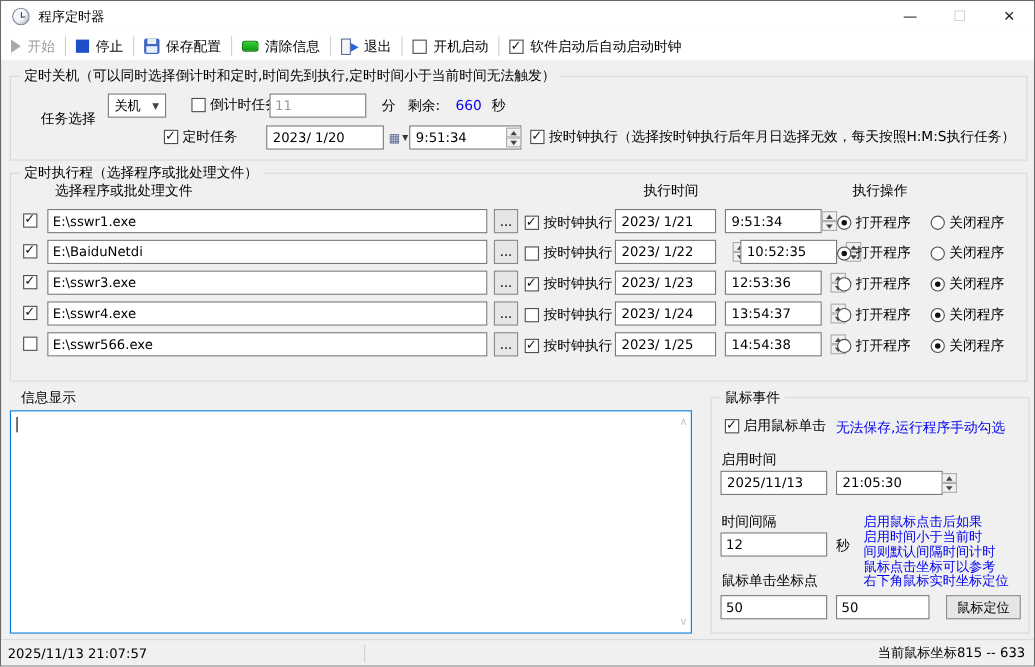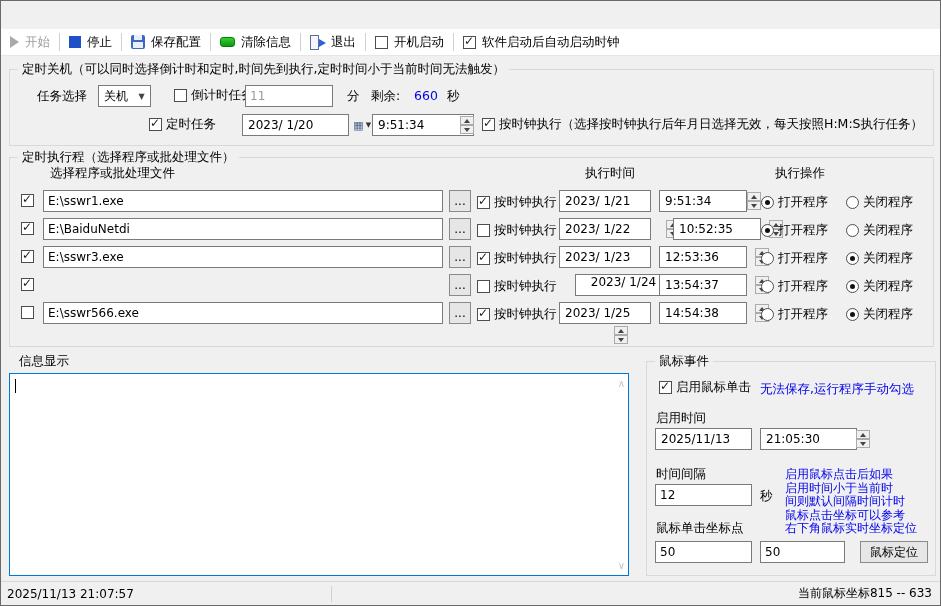--- a/index.html
+++ b/index.html
@@ -77,20 +77,29 @@
   .statusbar{position:absolute;left:0;bottom:0;width:100%;height:24px;background:#f0f0f0;border-top:1px solid #d7d7d7;display:flex;align-items:center;font-size:12px;}
   .sb-left{padding-left:6px;width:330px;}
   .sb-div{width:1px;height:16px;background:#d0d0d0;}
   .sb-right{margin-left:auto;padding-right:8px;}
 </style>
 </head>
 <body>
 
 <div class="window">
 
+  <div class="titlebar">
+    <span class="app-icon"></span>
+    <span class="title-text">程序定时器</span>
+    <div class="win-controls">
+      <span class="win-btn">—</span>
+      <span class="win-btn disabled">☐</span>
+      <span class="win-btn">✕</span>
+    </div>
+  </div>
 
   <div class="toolbar">
     <div class="tb-item">
       <span class="icon-play"></span>
       <span class="tb-label disabled">开始</span>
     </div>
     <span class="tb-sep"></span>
     <div class="tb-item">
       <span class="icon-stop"></span>
       <span class="tb-label">停止</span>
@@ -120,21 +129,21 @@
     </div>
     <span class="tb-sep"></span>
     <div class="tb-item">
       <span class="cb checked"></span>
       <span class="tb-label">软件启动后自动启动时钟</span>
     </div>
   </div>
 
   <div class="groupbox" style="left:8px;top:68px;width:925px;height:77px;">
     <span class="gb-title">定时关机（可以同时选择倒计时和定时,时间先到执行,定时时间小于当前时间无法触发）</span>
-    <span class="label" style="position:absolute;left:27px;top:18px;text-align:center;">任务选择</span>
+    <span class="label" style="position:absolute;left:27px;top:30px;text-align:center;">任务选择</span>
     <div class="combo" style="left:88px;top:15px;width:53px;">
       <span class="val">关机</span>
       <span class="arrow">▼</span>
     </div>
     <span class="cbwrap" style="position:absolute;left:164px;top:17px;">
       <span class="cb"></span>
       <span class="label">倒计时任务</span>
     </span>
     <input class="txt disabled" style="position: absolute; left: 235px; top: 15px; width: 88px;" value="11">
     <span class="label" style="position:absolute;left:337px;top:18px;">分</span>
@@ -264,26 +273,27 @@
       <span class="label">打开程序</span>
     </span>
     <span class="cbwrap" style="left:845px;top:4px;">
       <span class="radio checked"></span>
       <span class="label">关闭程序</span>
     </span>
   </div>
 
   <div class="prow" style="top:273px;">
     <span class="cb checked" style="left:20px;top:4px;"></span>
+    <input class="txt" style="left: 42px; width: 400px;" value="E:\sswr4.exe">
     <button class="btn" style="left:448px;width:22px;">...</button>
     <span class="cbwrap" style="left:476px;top:4px;">
       <span class="cb"></span>
       <span class="label">按时钟执行</span>
     </span>
-    <div class="spinbox" style="left:574px;width:92px;flex-direction:column;">
+    <div class="spinbox" style="left:558px;width:92px;">
       <span class="val">2023/ 1/24</span>
       <span class="spin">
           <i class="up"></i>
           <i class="dn"></i>
         </span>
     </div>
     <div class="spinbox" style="left:658px;width:88px;">
       <span class="val">13:54:37</span>
       <span class="spin">
           <i class="up"></i>

